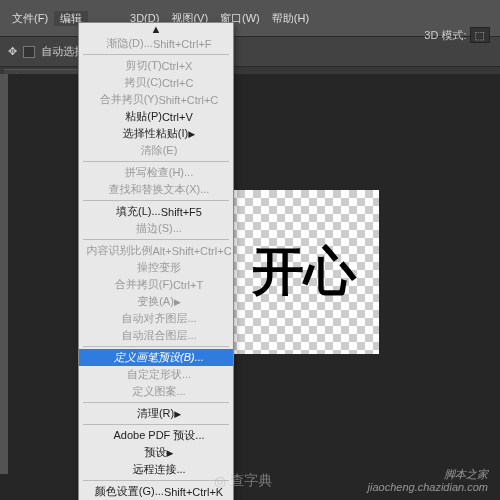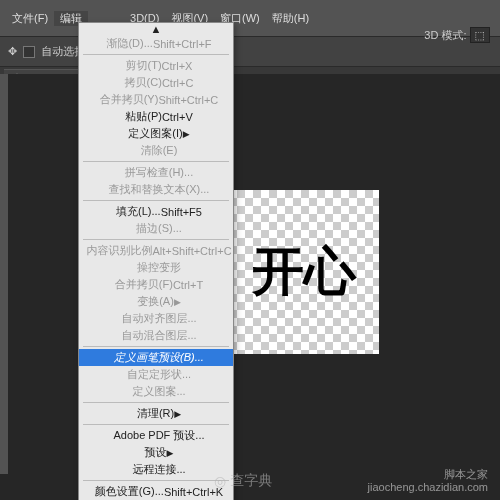--- a/index.html
+++ b/index.html
@@ -22,21 +22,21 @@
   background-size: 16px 16px; background-position: 0 0,0 8px,8px -8px,-8px 0; background-color: #fff; }
 .doc-text { position: absolute; inset: 0; display: flex; align-items: center; justify-content: center; font-size: 52px; font-weight: 900; color: #000; }
 .left-tools { position: absolute; left: 0; top: 74px; width: 8px; height: 400px; background: #535353; }
 .dropdown { position: absolute; left: 78px; top: 22px; width: 156px; background: #e8e8e8; border: 1px solid #888; box-shadow: 2px 2px 6px rgba(0,0,0,.3); font-size: 11px; color: #222; }
 .dropdown .item { display: flex; justify-content: center; align-items: center; padding: 2px 12px 2px 18px; white-space: nowrap; cursor: default; height: 17px; }
 .dropdown .item.disabled { color: #999; }
 .dropdown .item.highlighted { background: #2f7bde; color: #fff; font-style: italic; }
 .dropdown .item .arrow { font-size: 9px; }
 .dropdown .sep { height: 1px; background: #bbb; margin: 2px 4px; }
 .dropdown .item.uparrow { justify-content: center; height: 12px; padding: 0; }
-.watermark { position: absolute; bottom: 6px; right: 12px; color: rgba(255,255,255,.5); font-size: 11px; text-align: right; line-height: 13px; }
+.watermark { position: absolute; bottom: 6px; right: 12px; color: rgba(255,255,255,.5); font-size: 11px; text-align: right; line-height: 13px; font-style: italic; }
 .logo { position: absolute; bottom: 10px; left: 214px; color: rgba(180,180,180,.6); font-size: 14px; display: flex; align-items: center; gap: 4px; }
 .3dmode { position: absolute; right: 10px; top: 26px; font-size: 11px; color: #ccc; display: flex; align-items: center; gap: 4px; }
 </style>
 </head>
 <body>
 
 <div class="menubar" id="menubar">
     <span>文件(F)</span>
     <span class="active">编辑</span>
     <span></span>
@@ -95,21 +95,21 @@
     </div>
     <div class="item disabled">
       <span>合并拷贝(Y)</span>
       <span>Shift+Ctrl+C</span>
     </div>
     <div class="item">
       <span>粘贴(P)</span>
       <span>Ctrl+V</span>
     </div>
     <div class="item">
-      <span>定义图案(I)</span>
+      <span>选择性粘贴(I)</span>
       <span class="arrow">▶</span>
     </div>
     <div class="item disabled">
       <span>清除(E)</span>
     </div>
     <div class="sep"></div>
     <div class="item disabled">
       <span>拼写检查(H)...</span>
     </div>
     <div class="item disabled">

